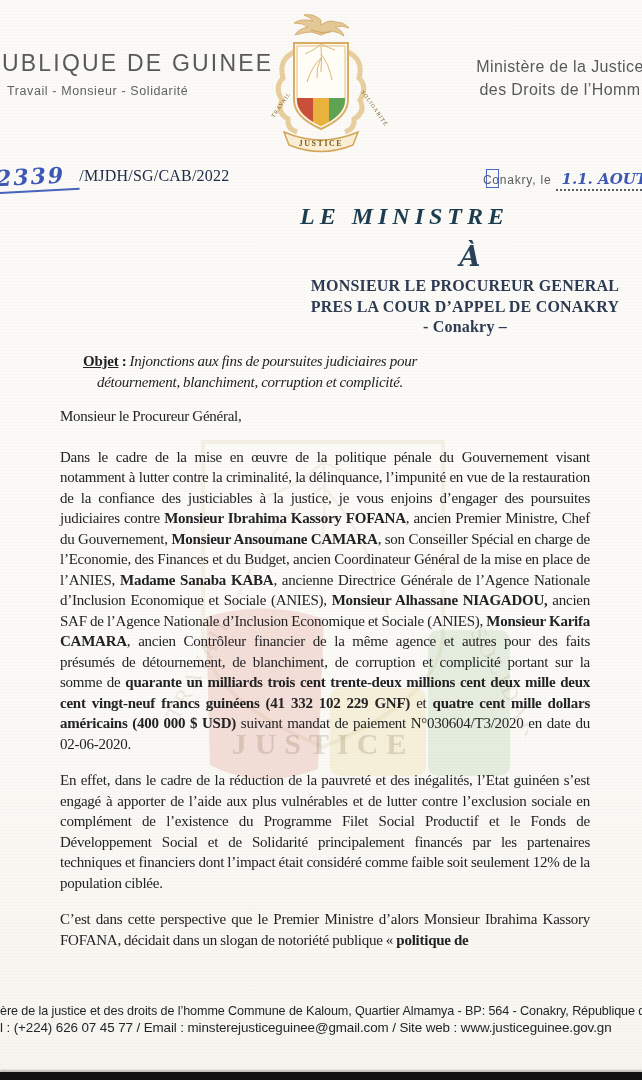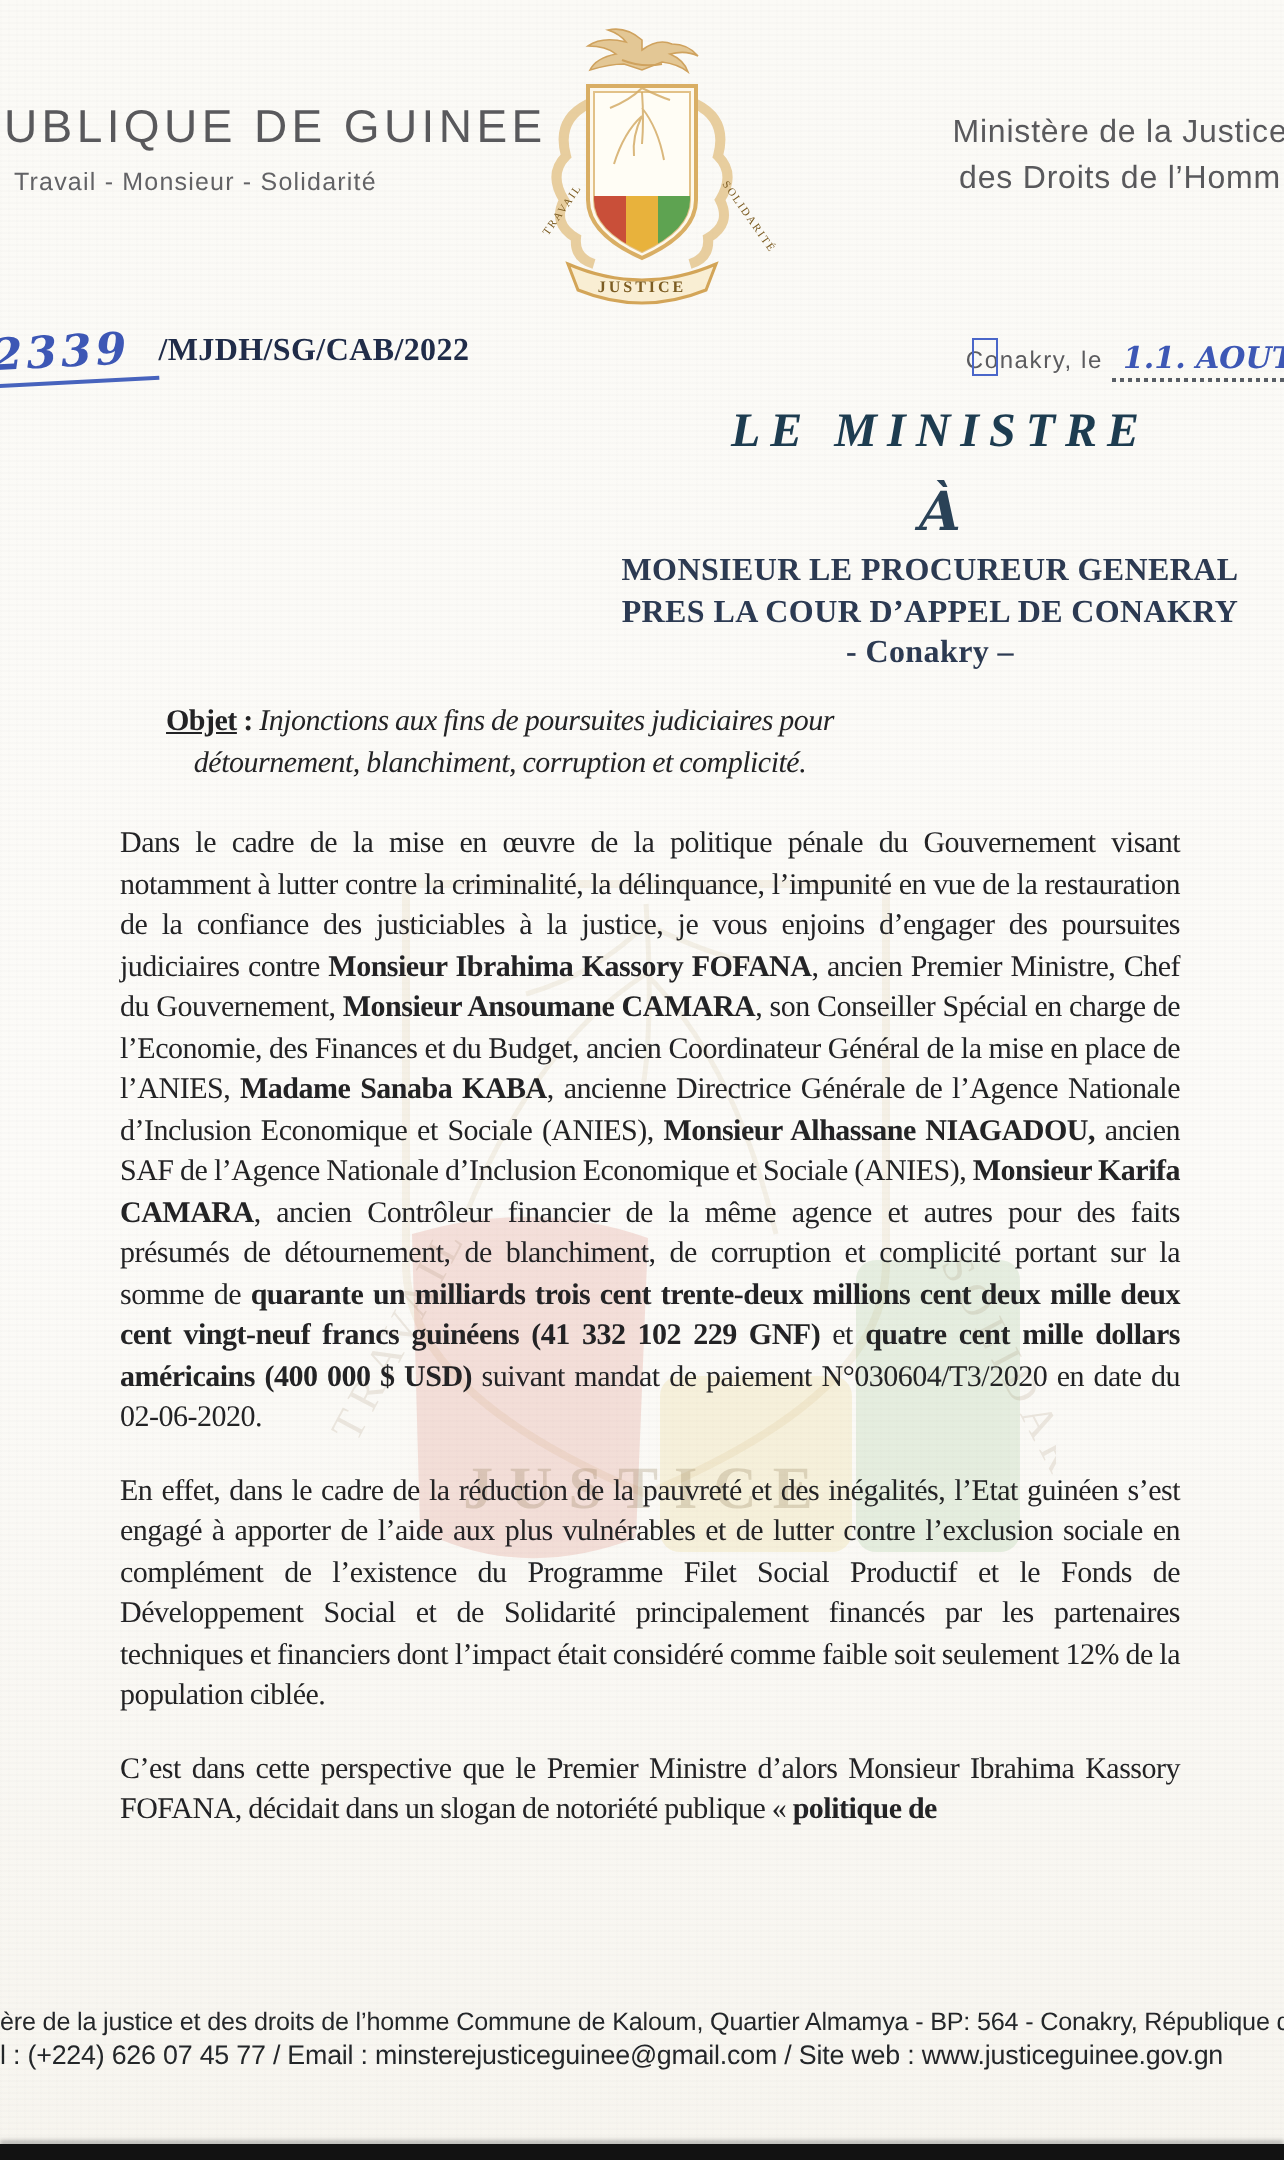--- a/index.html
+++ b/index.html
@@ -19,27 +19,27 @@
   .lh-title{font-family:"Liberation Sans",sans-serif;font-size:23px;letter-spacing:2.2px;color:#59595c;}
   .lh-motto{margin-top:7px;margin-left:5px;font-family:"Liberation Sans",sans-serif;font-size:12.5px;letter-spacing:.6px;color:#626265;}
   .emblem{position:absolute;left:248px;top:10px;width:146px;height:150px;}
   .lh-right{position:absolute;top:55px;left:460px;width:200px;text-align:center;
     font-family:"Liberation Sans",sans-serif;font-size:16px;line-height:23px;color:#59595c;letter-spacing:.4px;white-space:nowrap;}
   
   .ref{position:absolute;top:163px;left:0;white-space:nowrap;}
   .hand{font-family:"DejaVu Serif",serif;font-style:italic;color:#3d57b5;}
   .ref-num{display:inline-block;font-size:22px;font-weight:bold;transform:rotate(-3deg);
     border-bottom:2px solid #4763bd;padding:0 14px 1px 0;margin-left:-4px;letter-spacing:2px;}
-  .ref-printed{font-weight:bold;font-size:16px;color:#202c49;letter-spacing:.2px;vertical-align:3px;}
+  .ref-printed{font-weight:normal;font-size:16px;color:#202c49;letter-spacing:.2px;vertical-align:3px;}
   .dateline{position:absolute;top:170px;right:-8px;white-space:nowrap;}
   .date-printed{font-family:"Liberation Sans",sans-serif;font-size:12px;color:#5b5b5e;letter-spacing:.8px;}
   .date-hand{position:relative;font-size:15px;font-weight:bold;border-bottom:2px dotted #5a5f66;padding:0 3px 1px 6px;}
   .pen-box{position:absolute;left:3px;top:-1px;width:11px;height:17px;border:1.5px solid #4a66c9;pointer-events:none;}
   
-  .minister{position:absolute;top:203px;left:300px;width:340px;text-align:center;
+  .minister{position:absolute;top:203px;left:300px;width:340px;text-align:left;
     font-style:italic;font-weight:bold;font-size:24px;letter-spacing:5px;color:#1d3c50;}
   .to-letter{position:absolute;top:241px;left:300px;width:340px;text-align:center;
     font-family:"DejaVu Serif",serif;font-style:italic;font-weight:bold;font-size:27px;color:#2a4257;}
   .addressee{position:absolute;top:276px;left:285px;width:360px;text-align:center;
     font-weight:bold;font-size:16px;line-height:20.5px;color:#2c3a52;letter-spacing:.2px;}
   
   .watermark{position:absolute;left:118px;top:432px;width:410px;height:360px;pointer-events:none;}
   
   .flow{position:absolute;left:60px;right:52px;top:351px;
     font-size:15px;line-height:20.5px;letter-spacing:-0.25px;word-spacing:-0.3px;
@@ -128,20 +128,21 @@
   <div class="minister">LE MINISTRE</div>
   <div class="to-letter">À</div>
   <div class="addressee">
     <div>MONSIEUR LE PROCUREUR GENERAL</div>
     <div>PRES LA COUR D’APPEL DE CONAKRY</div>
     <div>- Conakry –</div>
   </div>
 
   <div class="flow">
     <p class="subject"><span class="obj-label">Objet</span><span class="obj-sep"> : </span><span class="obj-text">Injonctions aux fins de poursuites judiciaires pour détournement, blanchiment, corruption et complicité.</span></p>
+    <p class="salutation">Monsieur le Procureur Général,</p>
     <p class="para p1"><span>Dans le cadre de la mise en œuvre de la politique pénale du Gouvernement visant notamment à lutter contre la criminalité, la délinquance, l’impunité en vue de la restauration de la confiance des justiciables à la justice, je vous enjoins d’engager des poursuites judiciaires contre </span><b>Monsieur Ibrahima Kassory FOFANA</b><span>, ancien Premier Ministre, Chef du Gouvernement, </span><b>Monsieur Ansoumane CAMARA</b><span>, son Conseiller Spécial en charge de l’Economie, des Finances et du Budget, ancien Coordinateur Général de la mise en place de l’ANIES, </span><b>Madame Sanaba KABA</b><span>, ancienne Directrice Générale de l’Agence Nationale d’Inclusion Economique et Sociale (ANIES), </span><b>Monsieur Alhassane NIAGADOU,</b><span> ancien SAF de l’Agence Nationale d’Inclusion Economique et Sociale (ANIES), </span><b>Monsieur Karifa CAMARA</b><span>, ancien Contrôleur financier de la même agence et autres pour des faits présumés de détournement, de blanchiment, de corruption et complicité portant sur la somme de </span><b>quarante un milliards trois cent trente-deux millions cent deux mille deux cent vingt-neuf francs guinéens (41 332 102 229 GNF)</b><span> et </span><b>quatre cent mille dollars américains (400 000 $ USD)</b><span> suivant mandat de paiement N°030604/T3/2020 en date du 02-06-2020.</span></p>
     <p class="para p2"><span>En effet, dans le cadre de la réduction de la pauvreté et des inégalités, l’Etat guinéen s’est engagé à apporter de l’aide aux plus vulnérables et de lutter contre l’exclusion sociale en complément de l’existence du Programme Filet Social Productif et le Fonds de Développement Social et de Solidarité principalement financés par les partenaires techniques et financiers dont l’impact était considéré comme faible soit seulement 12% de la population ciblée.</span></p>
     <p class="para p3"><span>C’est dans cette perspective que le Premier Ministre d’alors Monsieur Ibrahima Kassory FOFANA, décidait dans un slogan de notoriété publique « </span><b>politique de</b></p>
   </div>
 
   <div class="footer">
     <div class="f1">ère de la justice et des droits de l’homme Commune de Kaloum, Quartier Almamya - BP: 564 - Conakry, République de G</div>
     <div class="f2">l : (+224) 626 07 45 77 / Email : minsterejusticeguinee@gmail.com / Site web : www.justiceguinee.gov.gn</div>
   </div>
 

